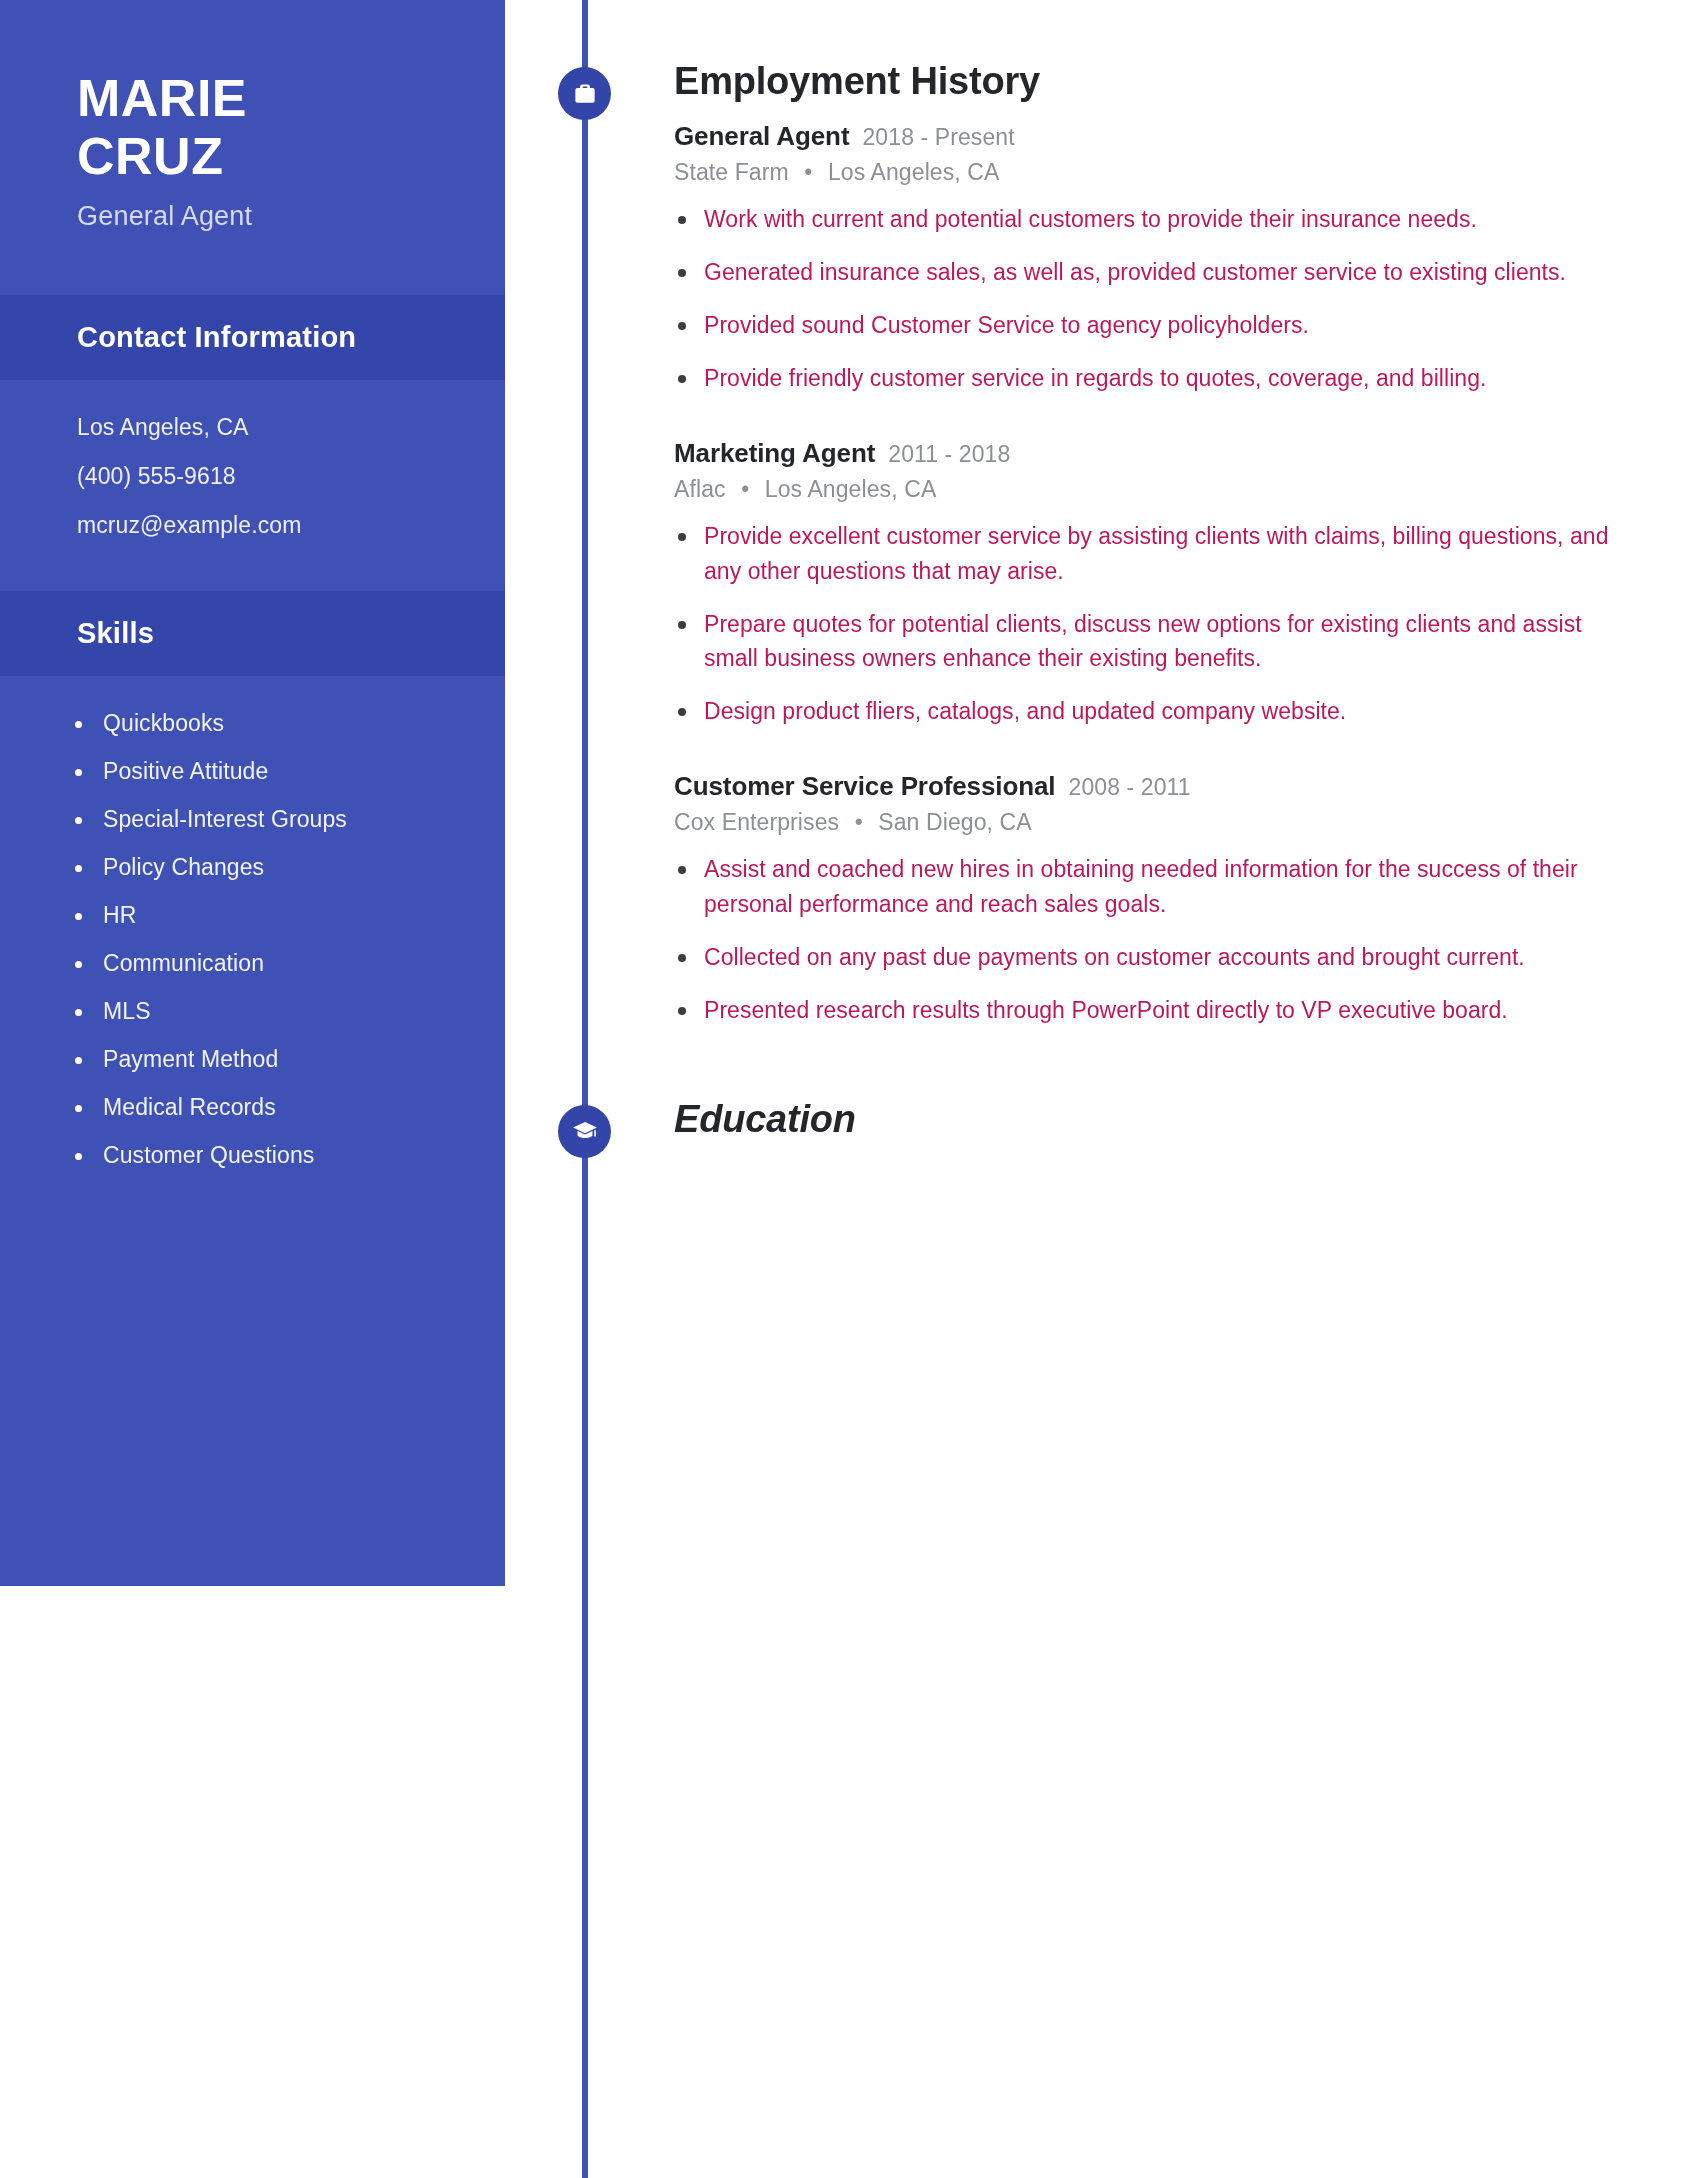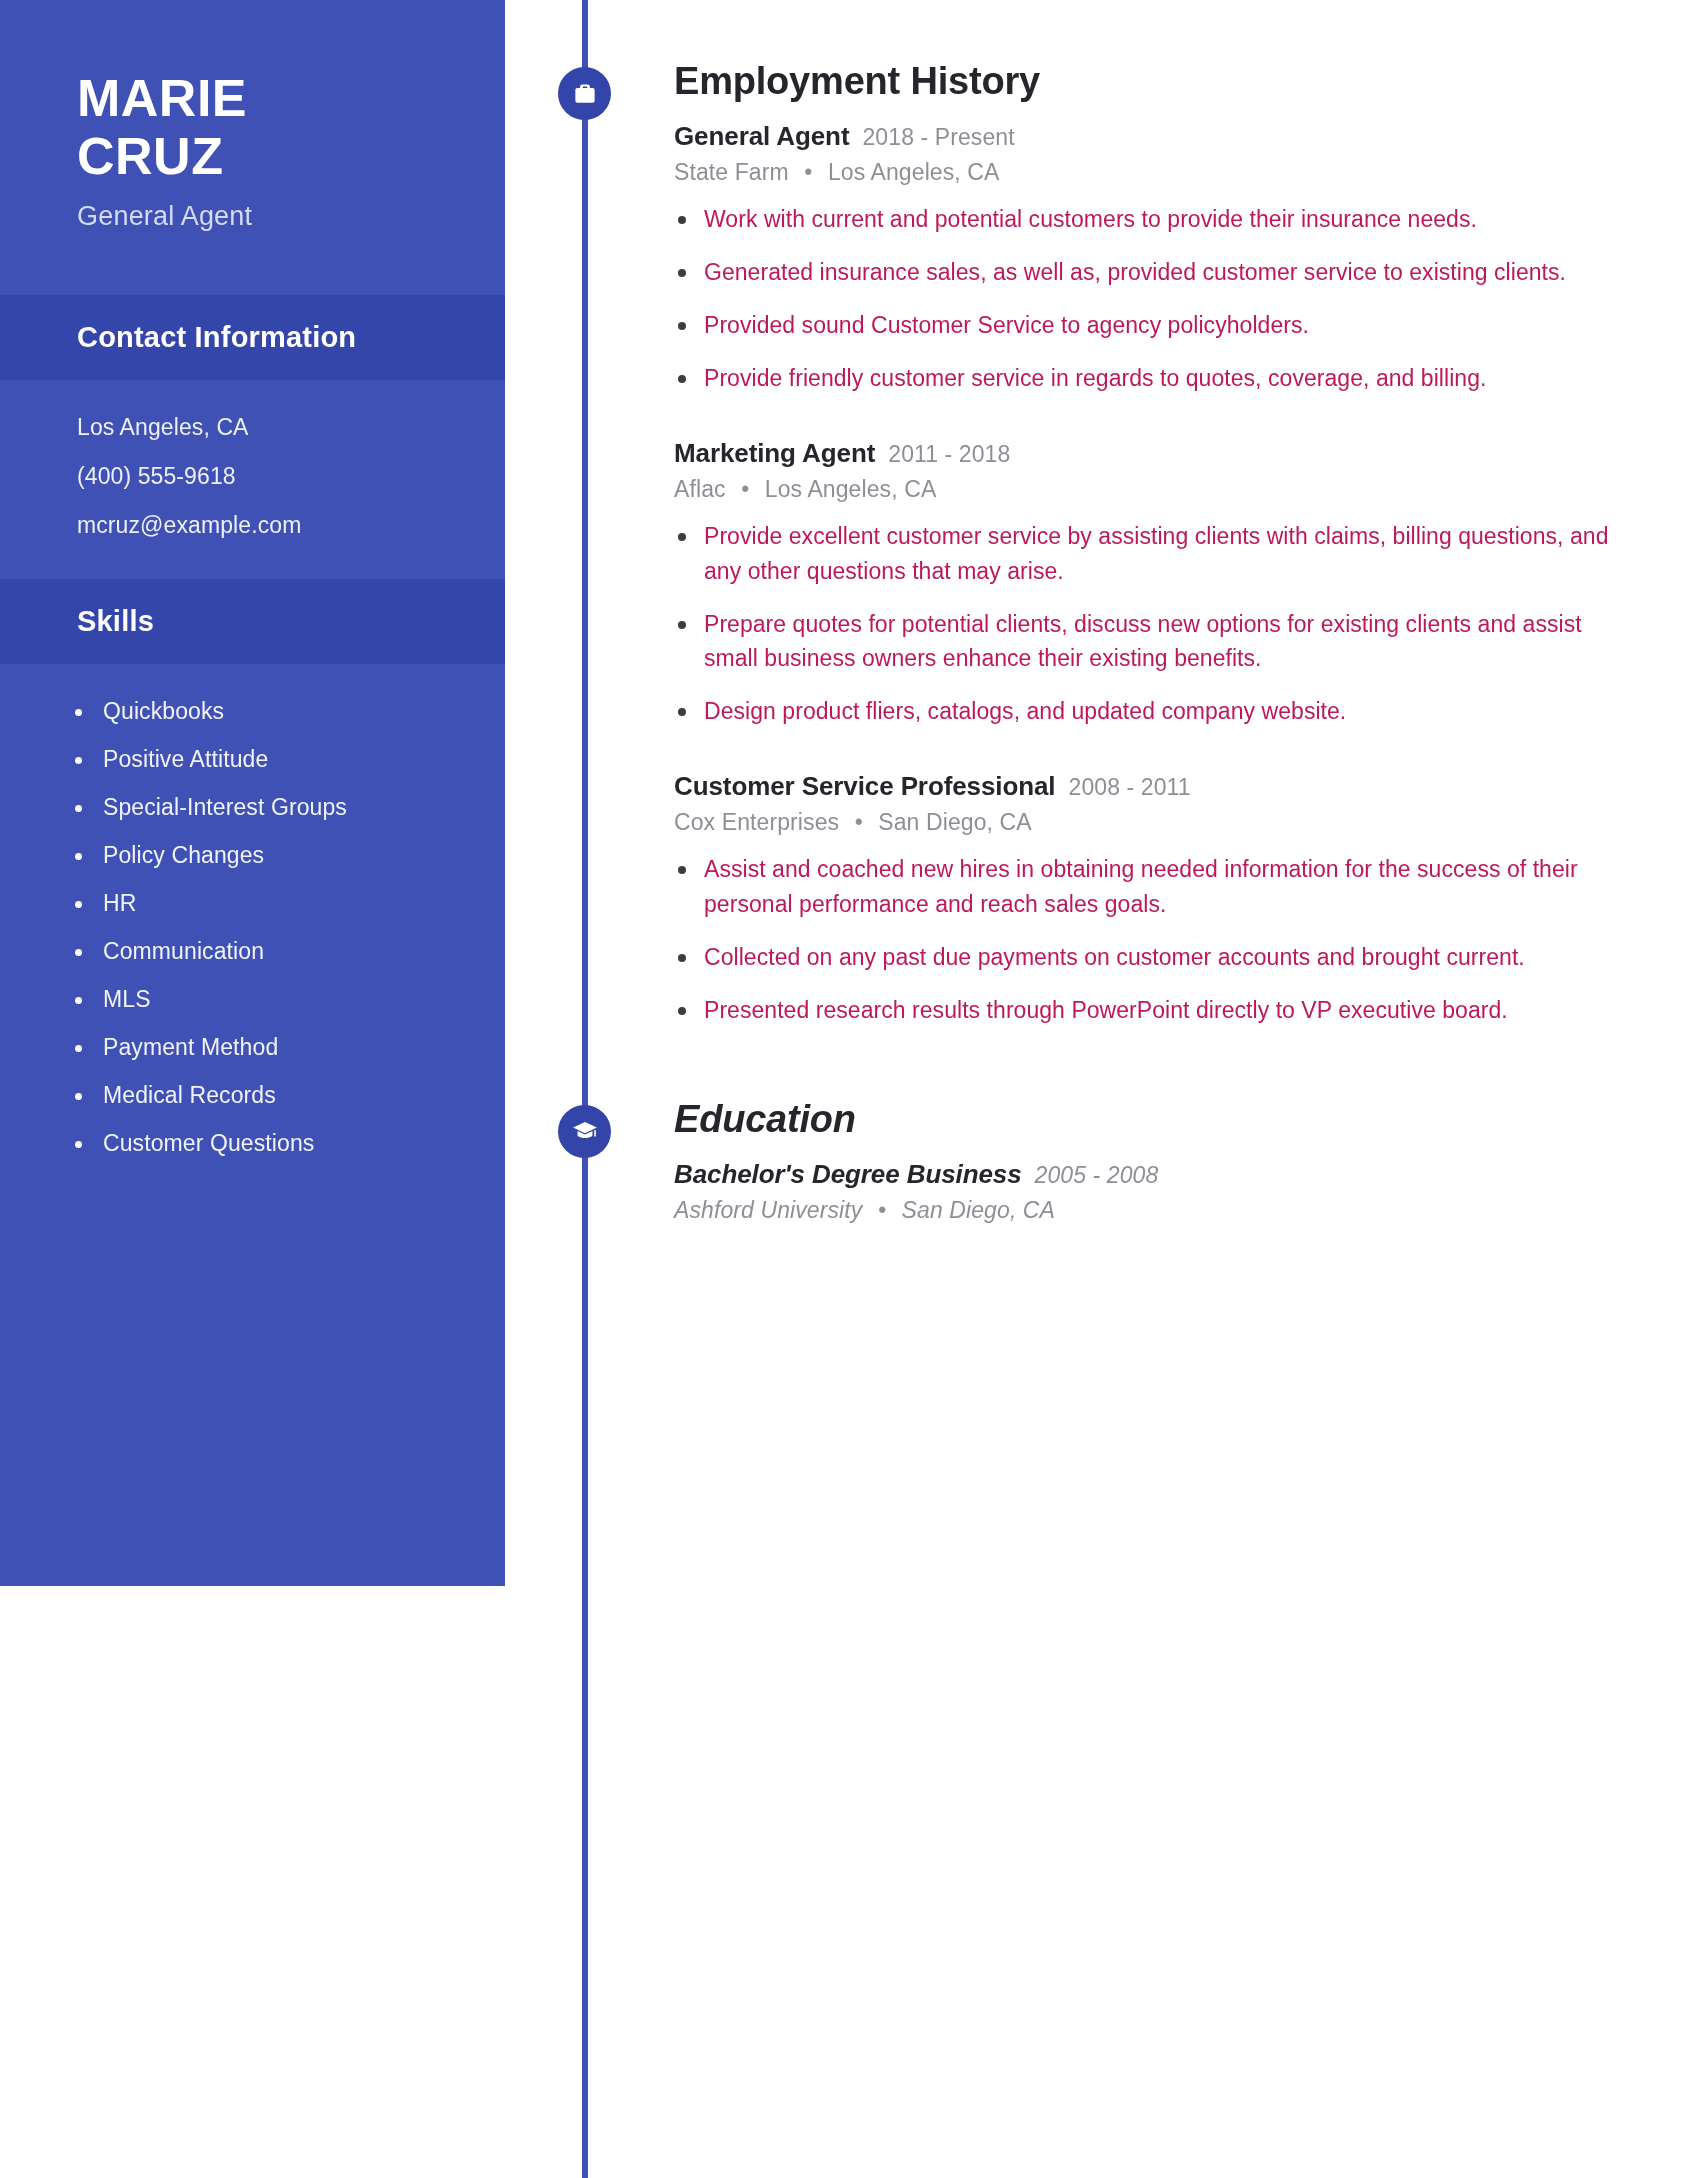--- a/index.html
+++ b/index.html
@@ -71,21 +71,21 @@
     list-style: none;
   }
 
   .contact-list li {
     font-size: 23px;
     line-height: 1.0;
     color: #eef0fa;
     margin-bottom: 26px;
     letter-spacing: 0.1px;
   }
-  .contact-list li:last-child { margin-bottom: 0; }
+  .contact-list li:last-child { margin-bottom: 12px; }
 
   .skills-list {
     padding: 36px 0 0 103px;
     list-style: none;
   }
 
   .skills-list li {
     position: relative;
     font-size: 23px;
     line-height: 1.0;
@@ -347,31 +347,20 @@
         <div class="marker">
           <svg width="28" height="28" viewBox="0 0 24 24" aria-hidden="true">
             <path fill="#ffffff" d="M12 3.4 22.2 8.2 12 13 1.8 8.2 12 3.4Z"></path>
             <path fill="#ffffff" d="M5.6 11.1 12 14.1l6.4-3v3.6c0 .4-.2.7-.5.9-1.6 1-3.6 1.6-5.9 1.6s-4.3-.6-5.9-1.6a1 1 0 0 1-.5-.9v-3.6Z"></path>
             <path fill="#ffffff" d="M19.9 10.5h1.4v5.4h-1.4z"></path>
           </svg>
         </div>
 
         <h2 class="section-heading">Education</h2>
 
-        <div class="entry edu-entry">
-          <div class="entry-head">
-            <span class="entry-role">Bachelor's Degree Business</span>
-            <span class="entry-dates">2005 - 2008</span>
-          </div>
-          <div class="entry-meta">
-            <span>Ashford University</span>
-            <span class="dot">•</span>
-            <span>San Diego, CA</span>
-          </div>
-        </div>
 
       </section>
 
     </div>
   </main>
 
 </div>
 
 
 </body></html>

